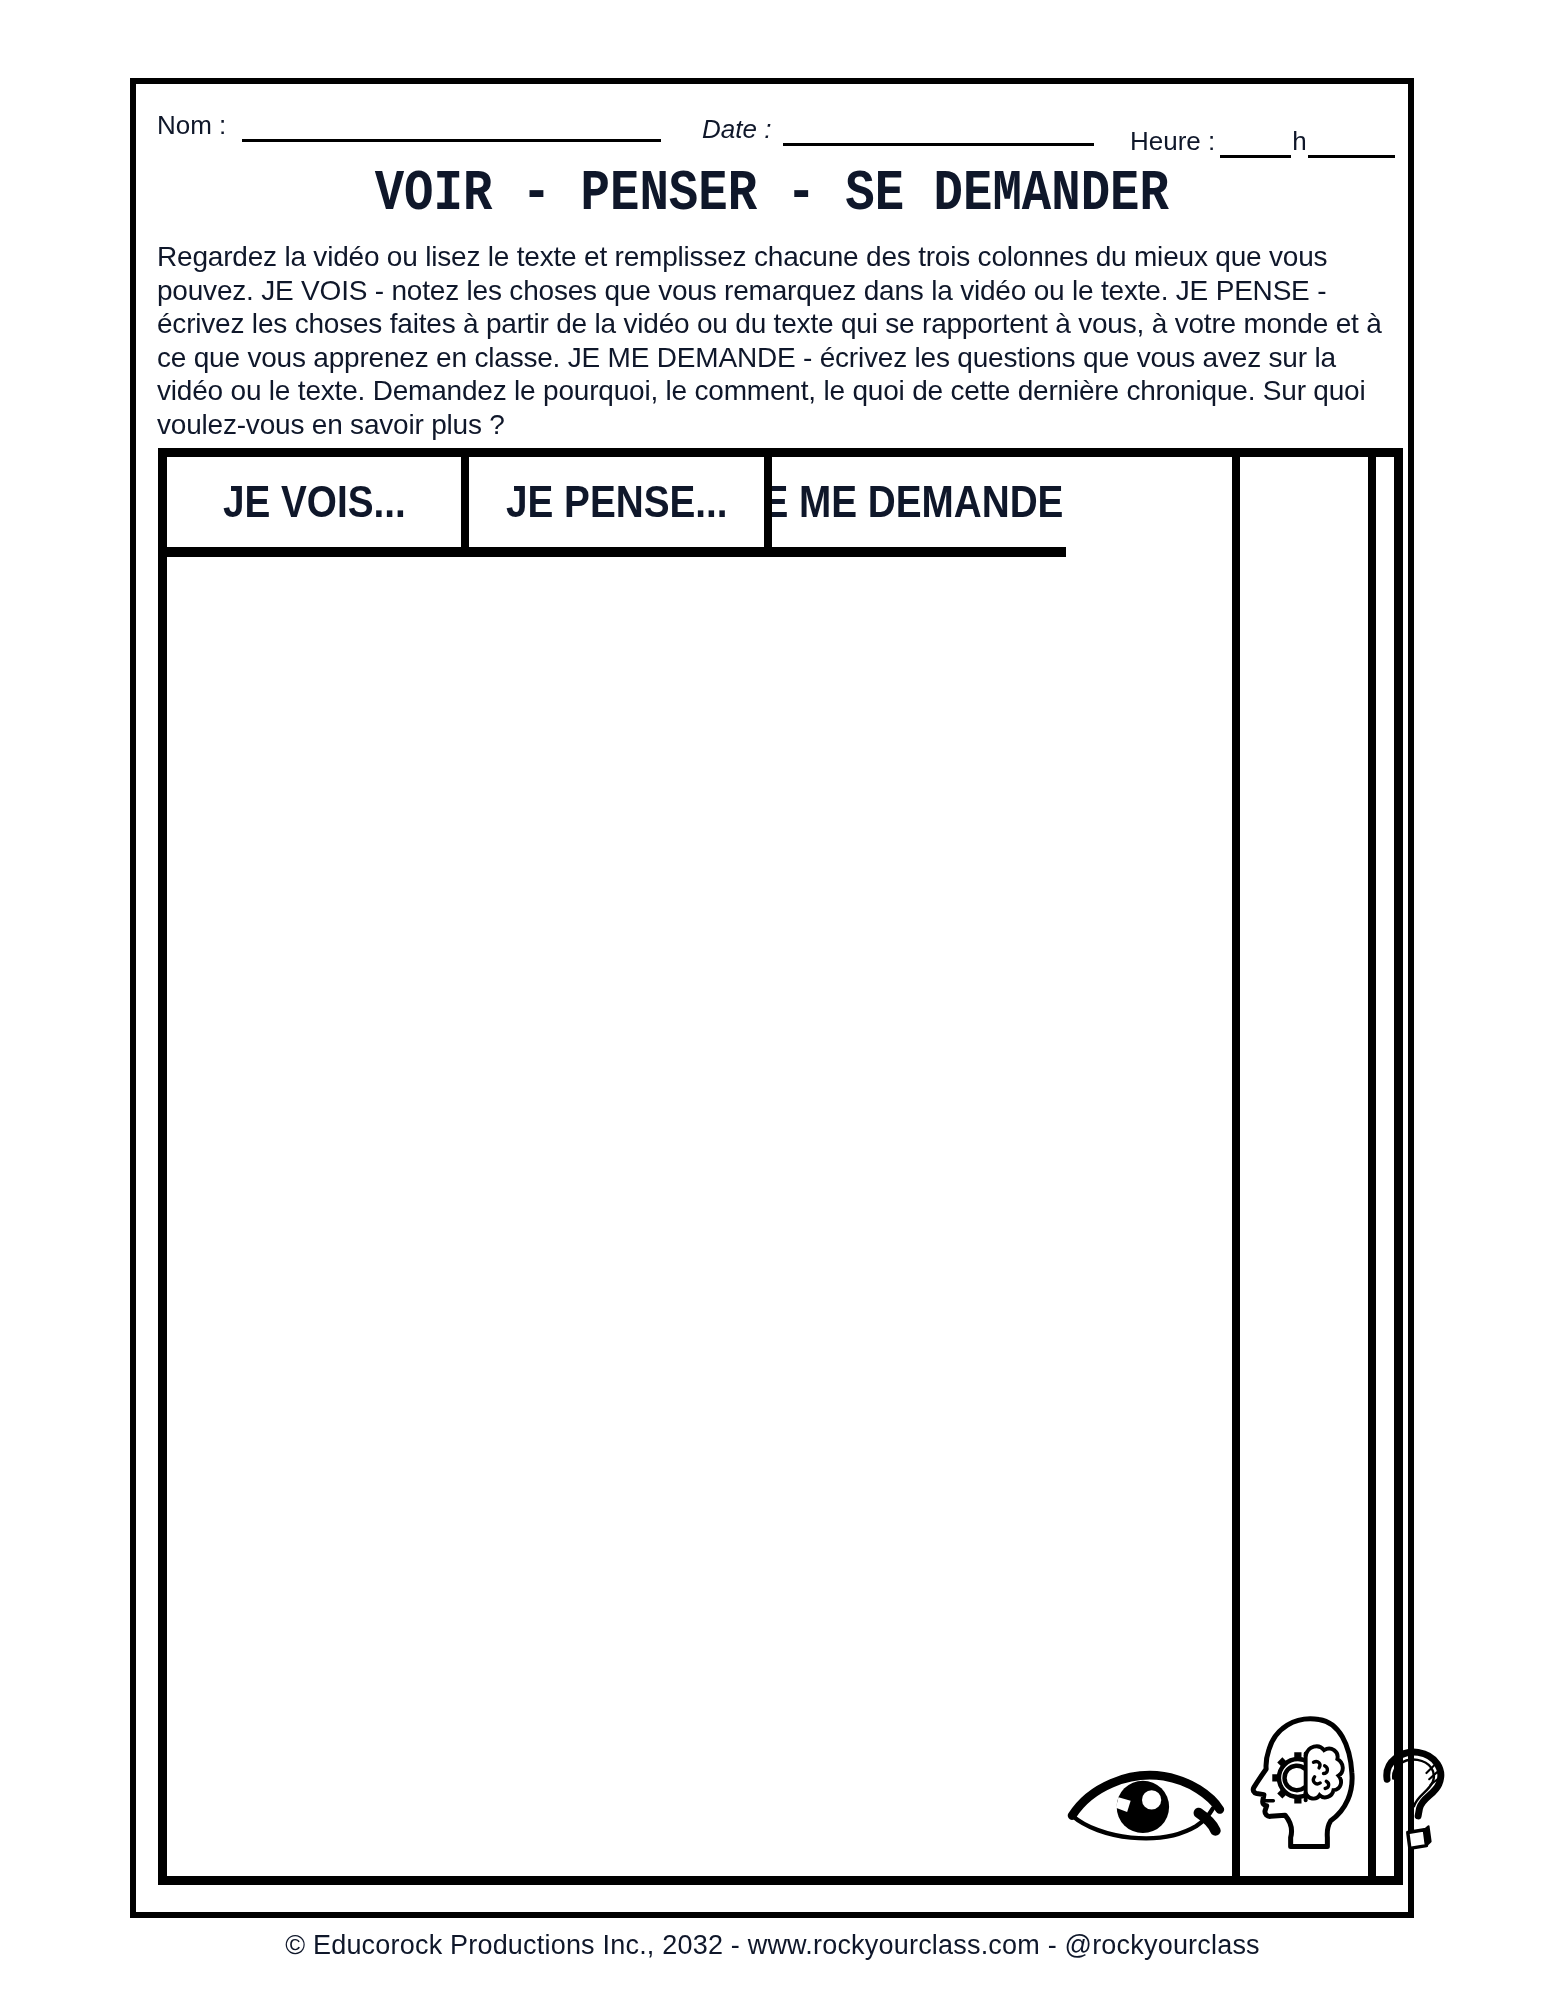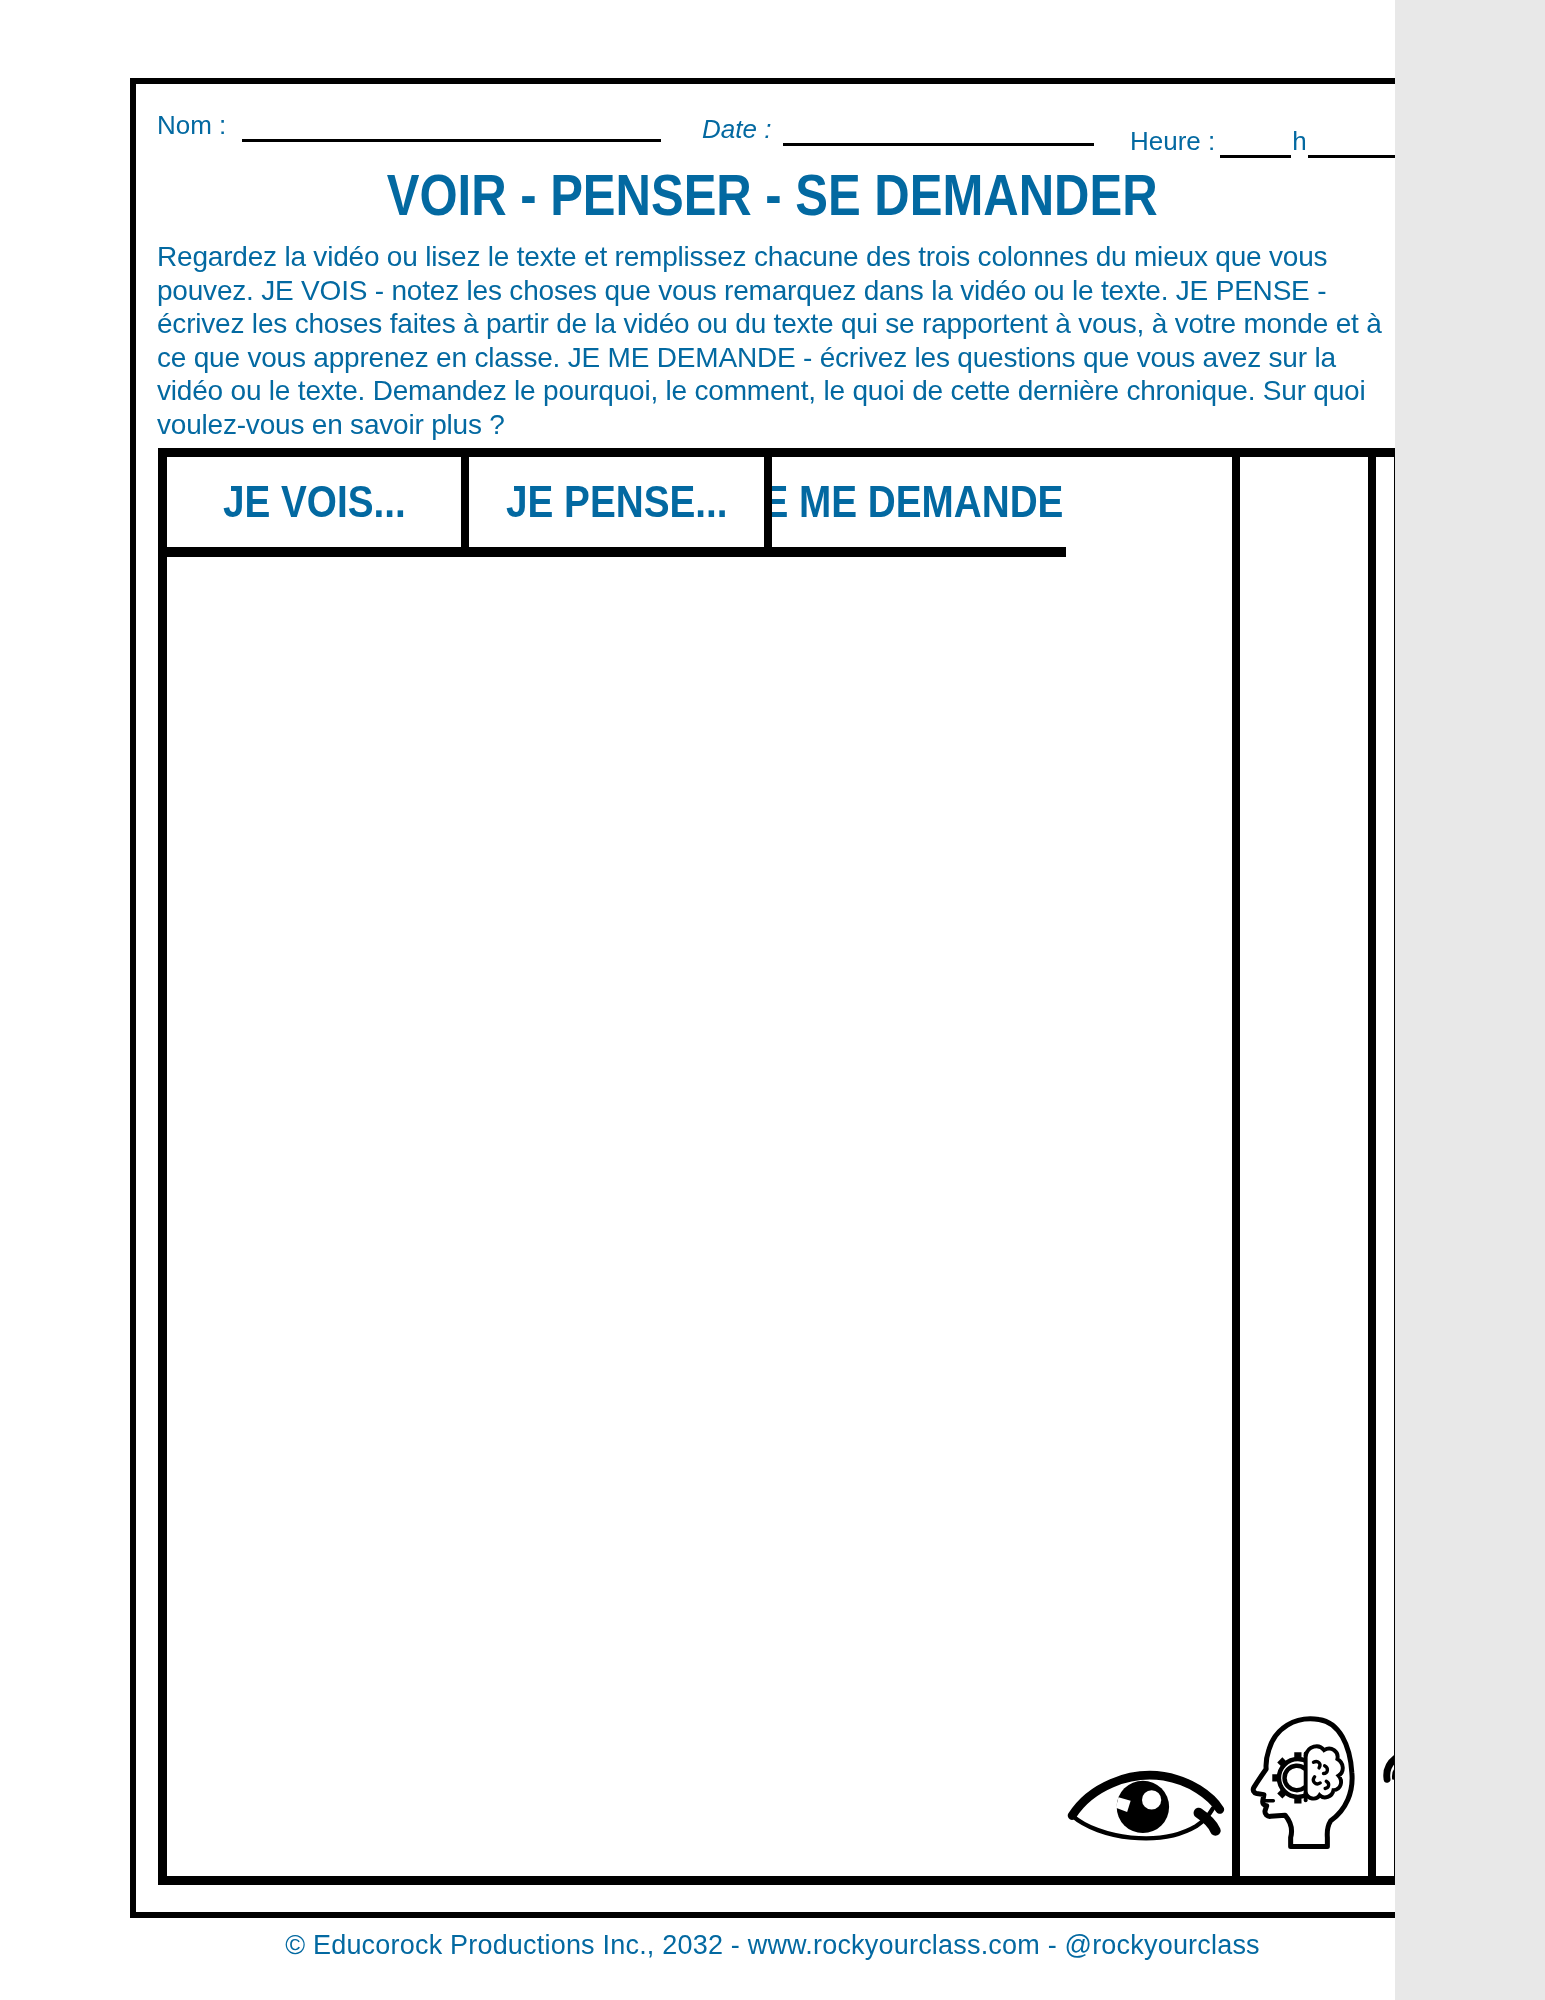--- a/index.html
+++ b/index.html
@@ -1,39 +1,39 @@
 <!DOCTYPE html>
 <html><head>
 <meta charset="utf-8">
 <style>
   html,body{margin:0;padding:0;background:#e8e8e8;}
   .sheet{
-    position:relative;width:1395px;height:2000px;background:#ffffff;
-    font-family:"Liberation Sans",sans-serif;color:#0369a1;overflow:hidden;
+    position:relative;width:1545px;height:2000px;background:#ffffff;
+    font-family:"Liberation Sans",sans-serif;color:#0f172a;overflow:hidden;
   }
   .border-frame{
     position:absolute;left:130px;top:78px;width:1284px;height:1840px;
     border:6px solid #000;box-sizing:border-box;background:transparent;
   }
   
   .field{position:absolute;display:flex;align-items:flex-end;font-size:26px;line-height:1;}
   .flabel{padding-bottom:4px;white-space:nowrap;}
   .fline{display:inline-block;border-bottom:3px solid #000;height:26px;}
   .field-nom{left:157px;top:112px;}
   .field-nom .fline{width:419px;margin-left:16px;}
   .field-date{left:702px;top:116px;font-style:italic;}
   .field-date .fline{width:311px;margin-left:12px;}
   .field-heure{left:1130px;top:128px;}
   .fline-h1{width:71px;margin-left:5px;}
   .fline-h2{width:87px;}
   .hsep{padding-bottom:4px;margin:0 1px;}
   
   .title{
     position:absolute;left:130px;top:162px;width:1284px;margin:0;
-    text-align:center;font-size:57px;font-weight:bold;
+    text-align:center;font-size:57px;font-weight:bold;font-family:Liberation Mono, monospace;
   }
   .cond{display:inline-block;transform:scaleX(.86);transform-origin:center;white-space:nowrap;}
   
   .instructions{
     position:absolute;left:157px;top:240px;width:1248px;margin:0;
     font-size:28px;line-height:33.5px;letter-spacing:-0.2px;text-align:left;
   }
   
   .ttable{
     position:absolute;left:158px;top:448px;width:1245px;height:1437px;

